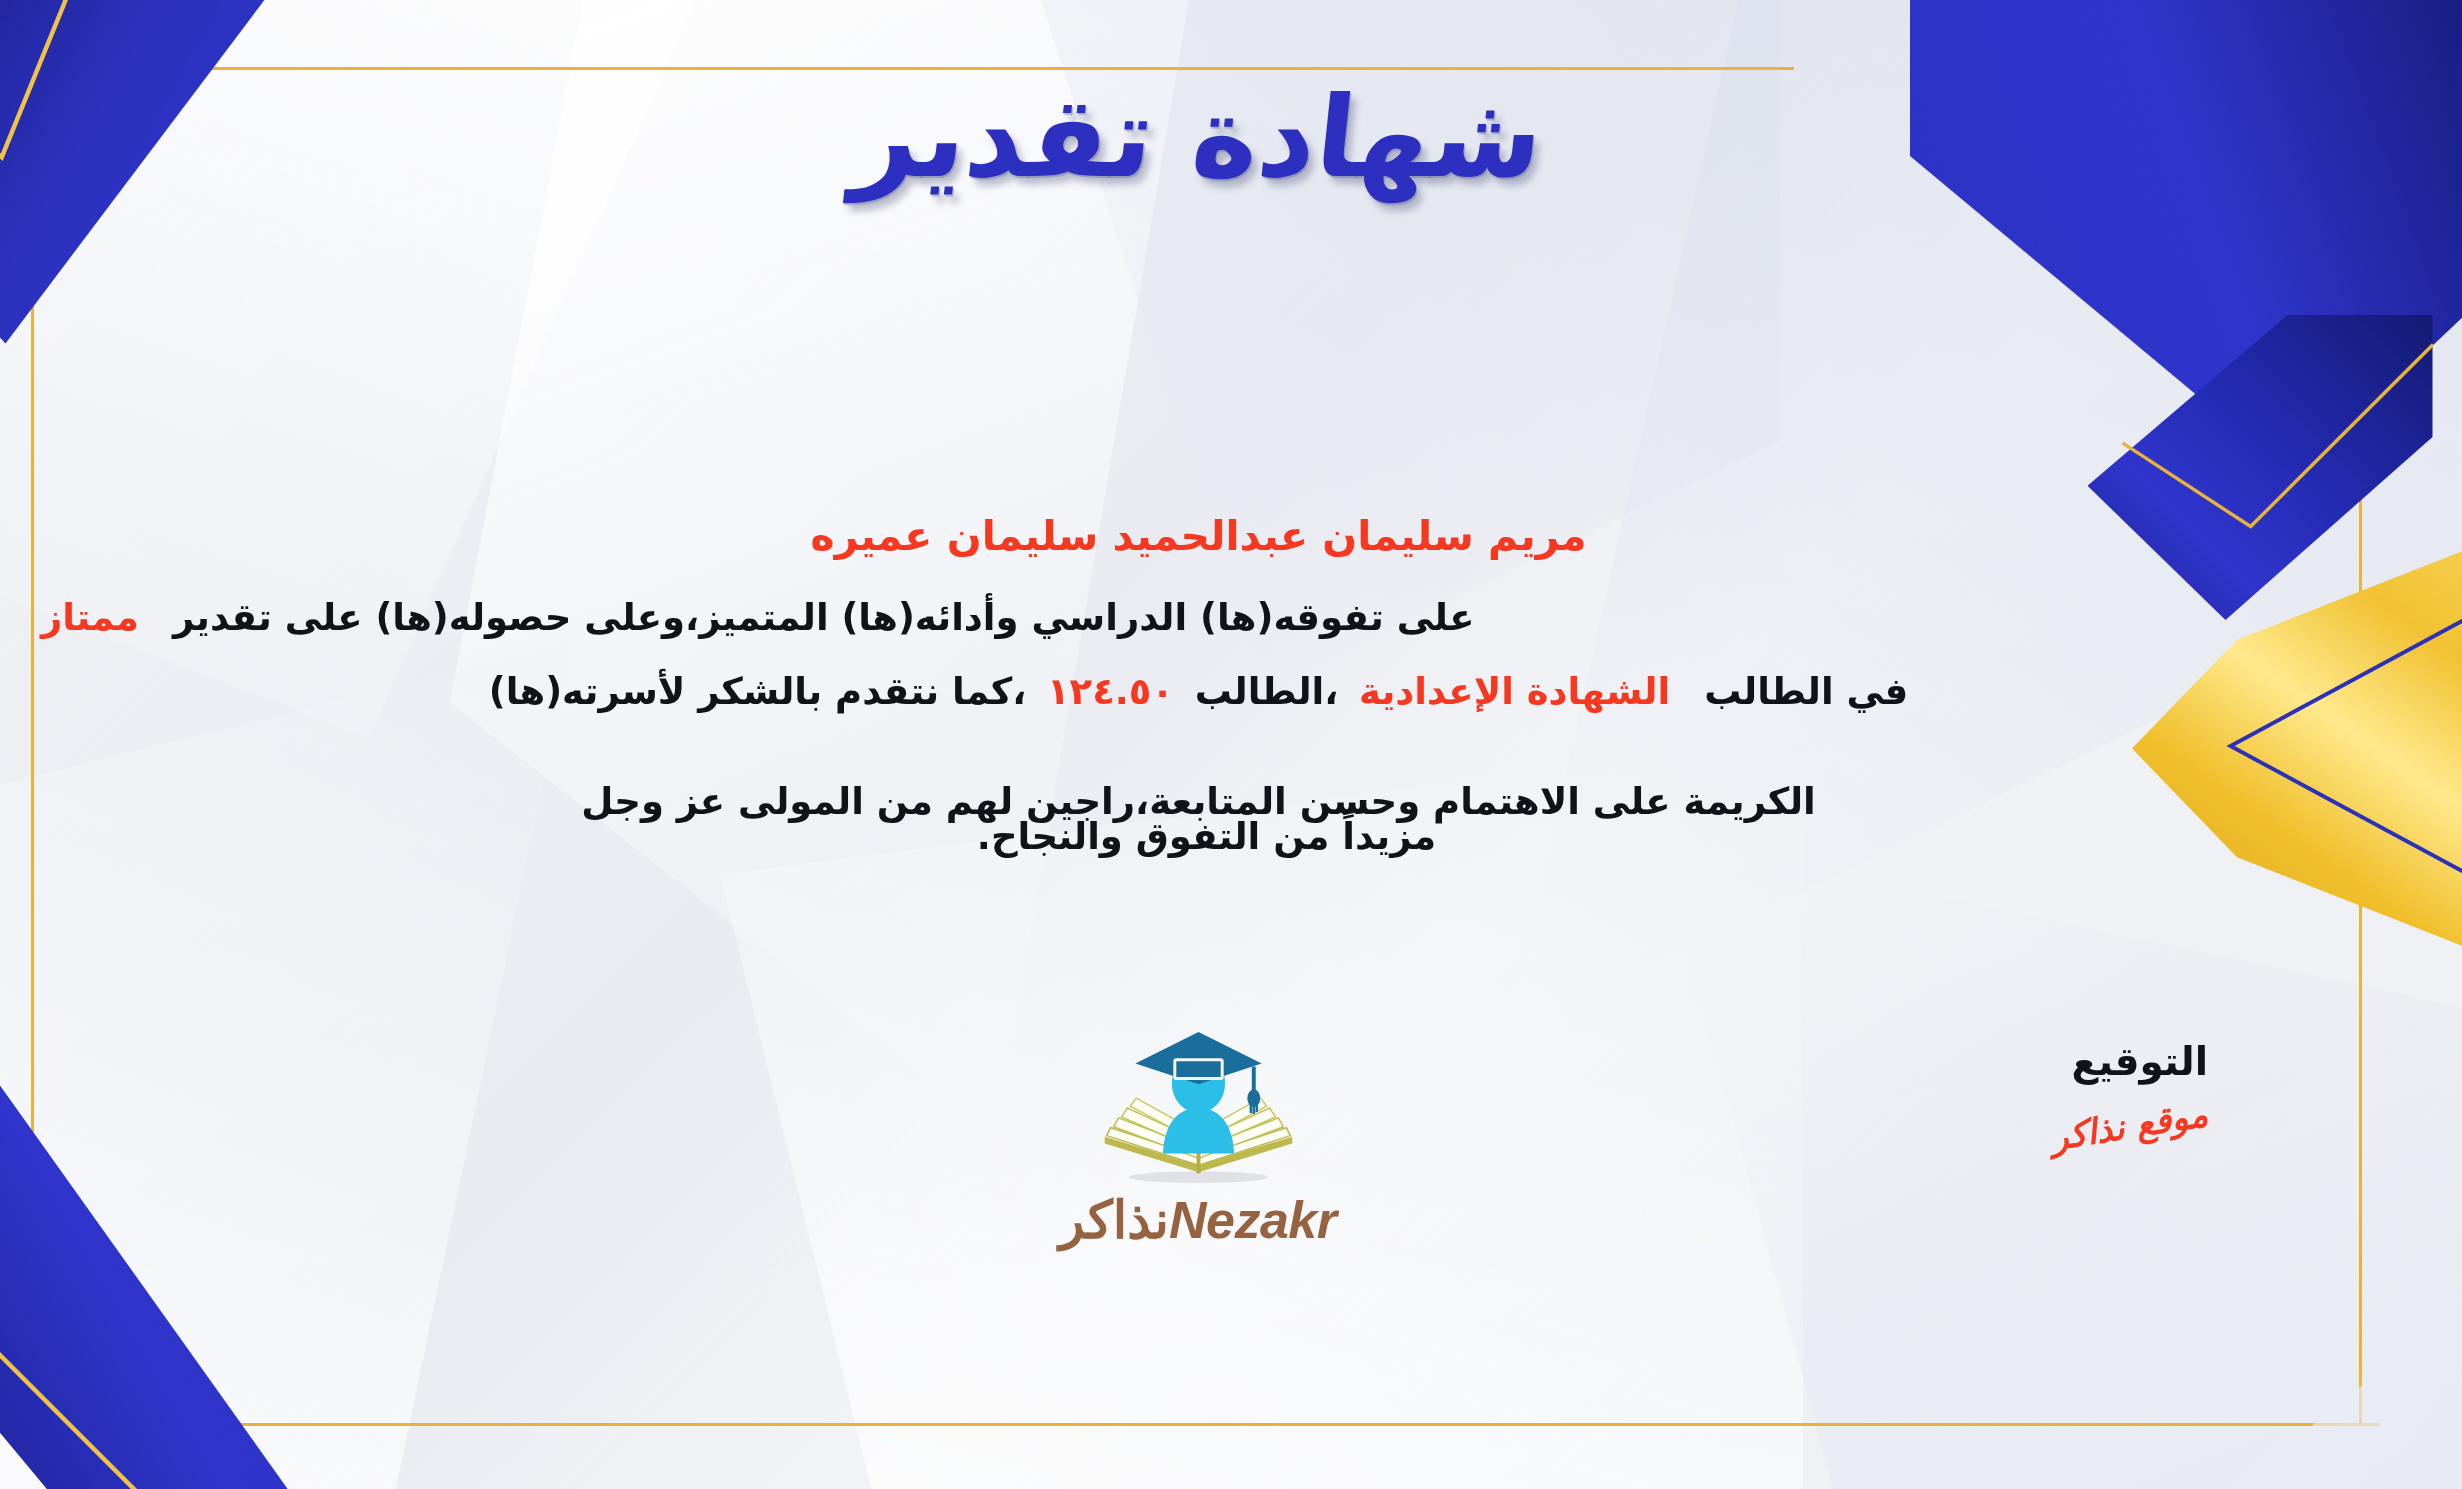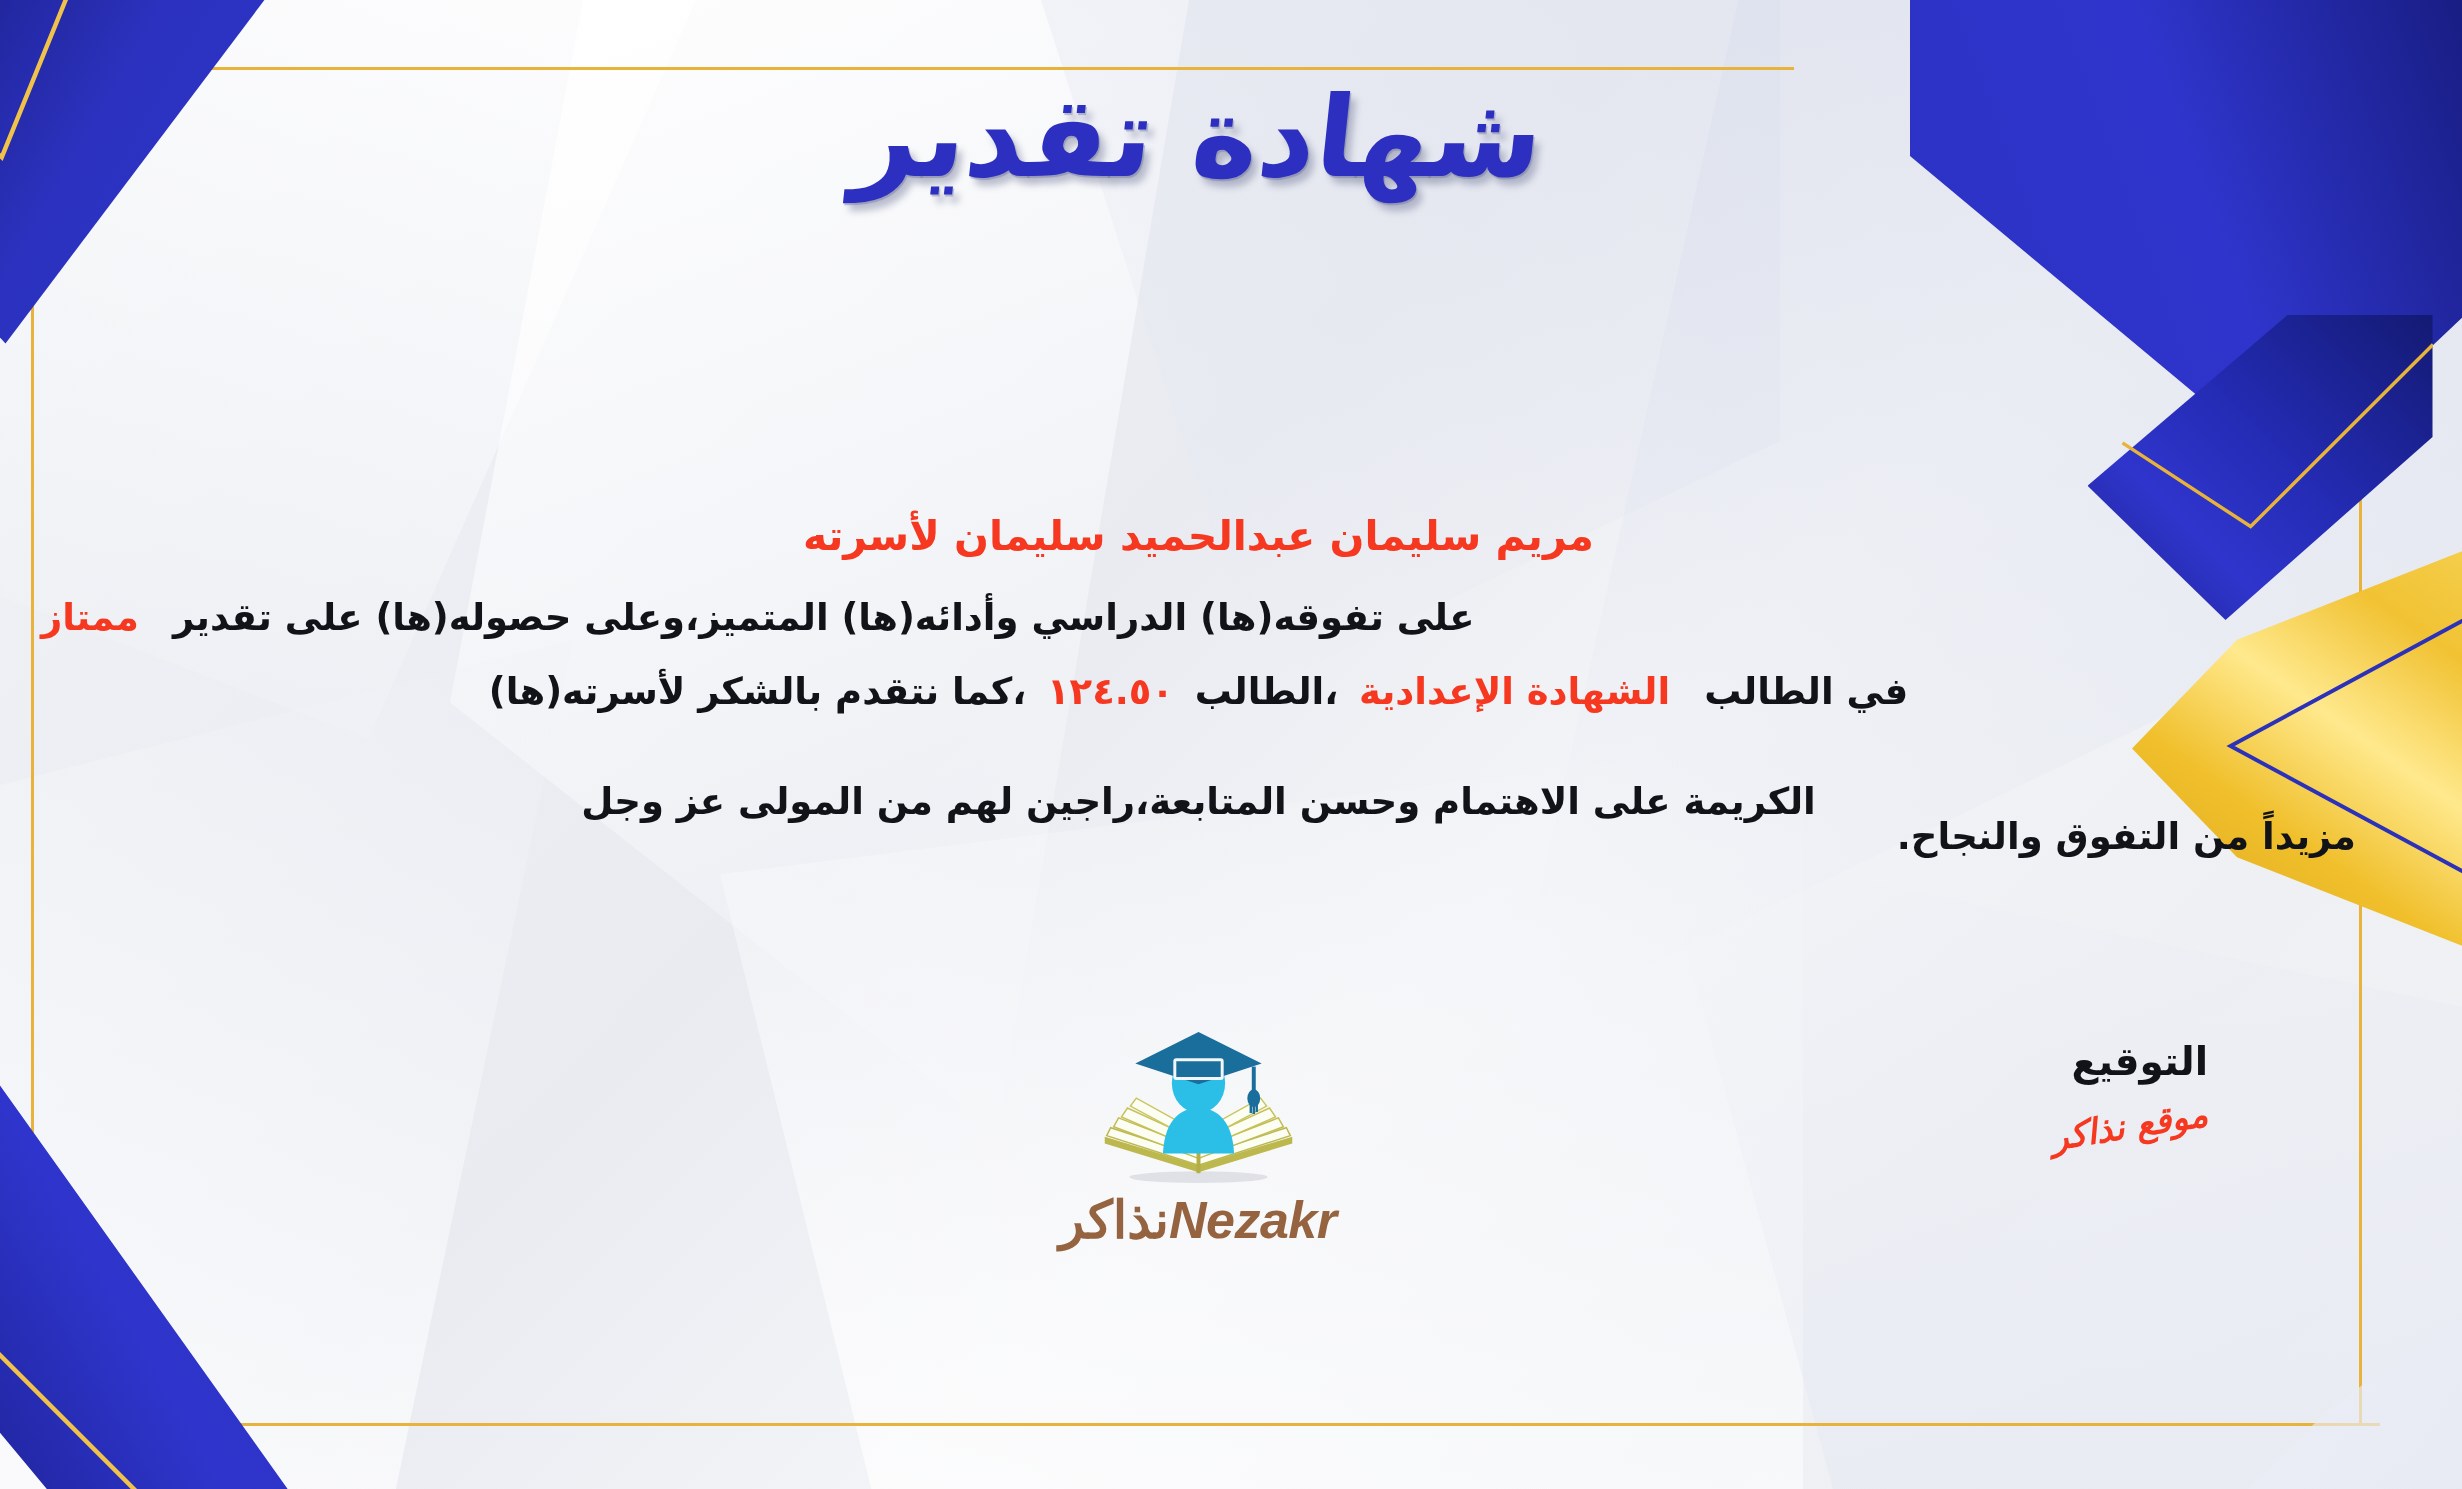--- a/index.html
+++ b/index.html
@@ -126,21 +126,21 @@
     font-weight:600;
     line-height:1.18;
     white-space:nowrap;
   }
 
   .l-greeting{left:0;right:0;top:364px;text-align:center;font-size:39px;}
   .l-name{left:0;right:0;top:438px;text-align:center;font-size:41px;color:#f5381f;font-weight:700;}
   .l-b1{left:0;right:0;top:522px;text-align:left;font-size:37px;}
   .l-b2{left:0;right:0;top:596px;text-align:center;font-size:37px;}
   .l-b3{left:0;right:0;top:706px;text-align:center;font-size:37px;}
-  .l-b4{left:16px;right:0;top:741px;text-align:right;font-size:37px;}
+  .l-b4{left:16px;right:0;top:741px;text-align:center;font-size:37px;}
 
   .hl{color:#f5381f;font-weight:700;}
   .sp{display:inline-block;width:34px;}
   .sp-s{display:inline-block;width:20.7px;}
 
   .sig-block{position:absolute;right:148px;top:965px;text-align:right;width:256px;}
   .sig-label{font-size:39px;font-weight:600;color:#111318;}
   .sig-mark{
     margin-top:20.7px;
     font-size:35px;
@@ -222,21 +222,21 @@
 
   <div class="corner br">
     <div class="band"></div>
   </div>
 
   <div id="content">
 
     <div class="cert-title">شهادة تقدير</div>
 
 
-    <div class="line l-name">مريم سليمان عبدالحميد سليمان لأسرته</div>
+    <div class="line l-name">مريم سليمان عبدالحميد سليمان عميره</div>
 
     <div class="line l-b1">
       <span>على تفوقه(ها) الدراسي وأدائه(ها) المتميز،وعلى حصوله(ها) على تقدير</span><span class="sp"></span><span class="hl">ممتاز</span>
     </div>
 
     <div class="line l-b2">
       <span>في الطالب</span><span class="sp"></span><span class="hl">الشهادة الإعدادية</span><span class="sp-s"></span><span>،الطالب</span><span class="sp-s"></span><span class="hl">١٢٤.٥٠</span><span class="sp-s"></span><span>،كما نتقدم بالشكر لأسرته(ها)</span>
     </div>
 
     <div class="line l-b3">الكريمة على الاهتمام وحسن المتابعة،راجين لهم من المولى عز وجل</div>

